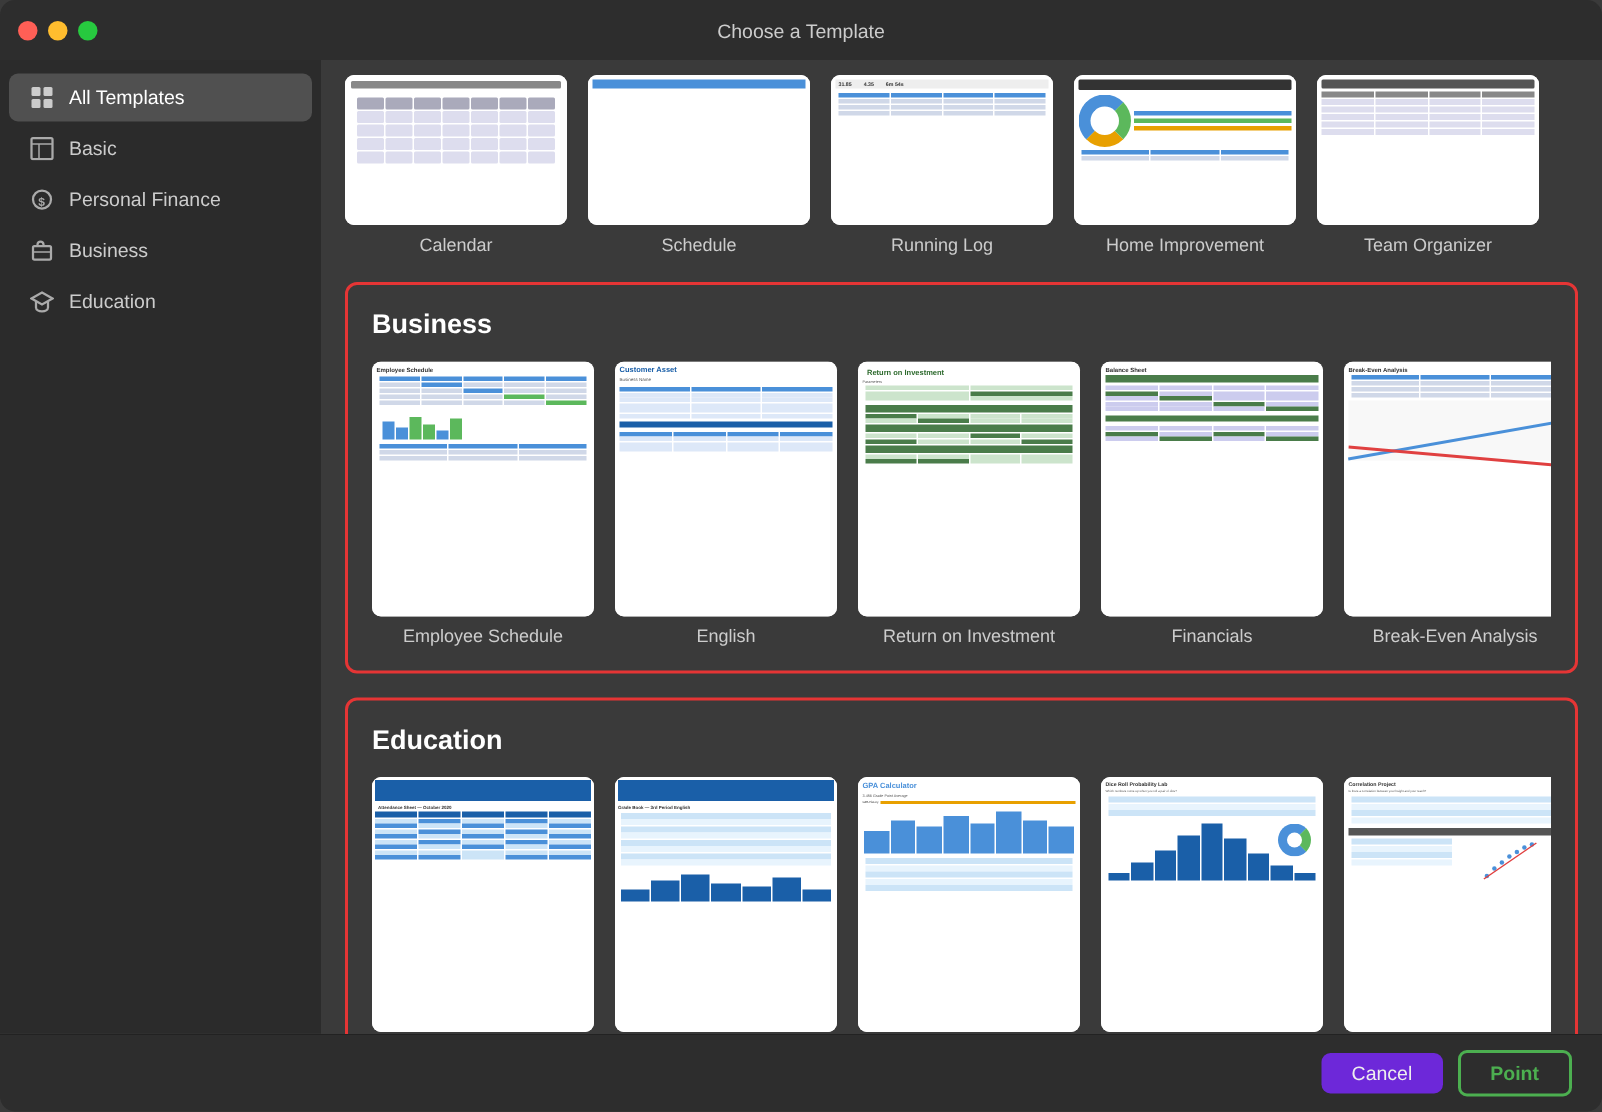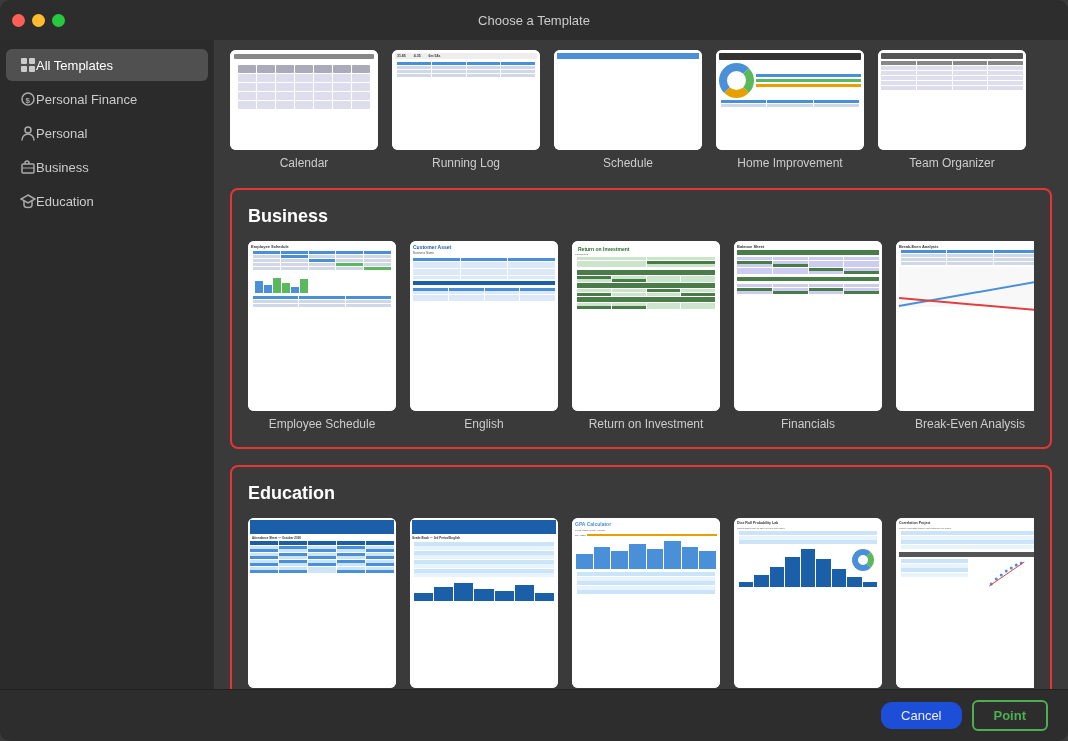--- a/index.html
+++ b/index.html
@@ -57,22 +57,22 @@
     .sidebar {
       width: 214px;
       background: #2b2b2b;
       padding: 8px 0;
       display: flex;
       flex-direction: column;
       flex-shrink: 0;
     }
     .sidebar-item {
       display: flex;
-      align-items: center;
-      gap: 0;
+      align-items: flex-start;
+      gap: 10px;
       padding: 8px 14px;
       cursor: pointer;
       border-radius: 6px;
       margin: 1px 6px;
       color: #ccc;
       font-size: 13px;
     }
     .sidebar-item.active {
       background: #505050;
       color: #fff;
@@ -290,23 +290,22 @@
     }
     .btn {
       padding: 6px 20px;
       border-radius: 6px;
       border: none;
       font-size: 13px;
       cursor: pointer;
       font-family: inherit;
     }
     .btn-cancel {
-      background: #1d4ed8;
+      background: #6d28d9;
       color: #eee;
-      border-radius: 11px;
     }
     .btn-create {
       background: transparent;
       color: #4caf50;
       border: 2px solid #4caf50;
       font-weight: 600;
     }
 
     
     .thumb-invoice {
@@ -496,34 +495,35 @@
           <rect x="9" y="1" width="6" height="6" rx="1" fill="#ccc"></rect>
           <rect x="1" y="9" width="6" height="6" rx="1" fill="#ccc"></rect>
           <rect x="9" y="9" width="6" height="6" rx="1" fill="#ccc"></rect>
         </svg>
       </span>
       <span>All Templates</span>
     </div>
     <div class="sidebar-item">
       <span class="sidebar-icon">
         <svg width="16" height="16" viewBox="0 0 16 16" fill="none">
+          <rect x="1" y="1" width="14" height="14" rx="1" stroke="#aaa" stroke-width="1.5"></rect>
+          <line x1="1" y1="5" x2="15" y2="5" stroke="#aaa" stroke-width="1"></line>
+          <line x1="6" y1="5" x2="6" y2="15" stroke="#aaa" stroke-width="1"></line>
+        </svg>
+      </span>
+      <span>Basic</span>
+    </div>
+    <div class="sidebar-item">
+      <span class="sidebar-icon">
+        <svg width="16" height="16" viewBox="0 0 16 16" fill="none">
           <circle cx="8" cy="8" r="6" stroke="#aaa" stroke-width="1.5"></circle>
           <text x="5.5" y="12" fill="#aaa" font-size="8" font-weight="bold">$</text>
         </svg>
       </span>
       <span>Personal Finance</span>
-    </div>
-    <div class="sidebar-item">
-      <span class="sidebar-icon">
-        <svg width="16" height="16" viewBox="0 0 16 16" fill="none">
-          <circle cx="8" cy="5" r="3" stroke="#aaa" stroke-width="1.5"></circle>
-          <path d="M2 15c0-3.314 2.686-6 6-6s6 2.686 6 6" stroke="#aaa" stroke-width="1.5" stroke-linecap="round"></path>
-        </svg>
-      </span>
-      <span>Personal</span>
     </div>
     <div class="sidebar-item">
       <span class="sidebar-icon">
         <svg width="16" height="16" viewBox="0 0 16 16" fill="none">
           <rect x="2" y="5" width="12" height="9" rx="1" stroke="#aaa" stroke-width="1.5"></rect>
           <path d="M5 5V4a2 2 0 014 0v1" stroke="#aaa" stroke-width="1.5"></path>
           <line x1="2" y1="9" x2="14" y2="9" stroke="#aaa" stroke-width="1"></line>
         </svg>
       </span>
       <span>Business</span>
@@ -587,61 +587,20 @@
               </div>
             </div>
           </div>
         </div>
         <span class="template-label">Calendar</span>
       </div>
 
       <div class="template-card">
         <div class="template-thumb">
           <div class="thumb-inner">
-            <div class="thumb-running">
-              <div class="thumb-running-header">
-                <span class="thumb-stat">31.85</span>
-                <span class="thumb-stat">4.35</span>
-                <span class="thumb-stat">6m 54s</span>
-              </div>
-              <div style="margin-top:3px;">
-                <div class="thumb-row">
-                    <div class="thumb-cell header-cell"></div>
-                    <div class="thumb-cell header-cell"></div>
-                    <div class="thumb-cell header-cell"></div>
-                    <div class="thumb-cell header-cell"></div>
-                  </div>
-                <div class="thumb-row">
-                    <div class="thumb-cell"></div>
-                    <div class="thumb-cell"></div>
-                    <div class="thumb-cell"></div>
-                    <div class="thumb-cell"></div>
-                  </div>
-                <div class="thumb-row">
-                    <div class="thumb-cell"></div>
-                    <div class="thumb-cell"></div>
-                    <div class="thumb-cell"></div>
-                    <div class="thumb-cell"></div>
-                  </div>
-                <div class="thumb-row">
-                    <div class="thumb-cell"></div>
-                    <div class="thumb-cell"></div>
-                    <div class="thumb-cell"></div>
-                    <div class="thumb-cell"></div>
-                  </div>
-              </div>
-            </div>
-          </div>
-        </div>
-        <span class="template-label">Running Log</span>
-      </div>
-
-      <div class="template-card">
-        <div class="template-thumb">
-          <div class="thumb-inner">
             <div style="padding:3px;">
               <div style="background:#4a90d9;height:6px;margin-bottom:2px;"></div>
               <div class="thumb-schedule">
                 <div class="thumb-sched-row">
                     <div class="thumb-sched-cell time"></div>
                     <div class="thumb-sched-cell"></div>
                     <div class="thumb-sched-cell"></div>
                     <div class="thumb-sched-cell"></div>
                   </div>
                 <div class="thumb-sched-row">
@@ -666,20 +625,61 @@
                     <div class="thumb-sched-cell time"></div>
                     <div class="thumb-sched-cell"></div>
                     <div class="thumb-sched-cell"></div>
                     <div class="thumb-sched-cell"></div>
                   </div>
               </div>
             </div>
           </div>
         </div>
         <span class="template-label">Schedule</span>
+      </div>
+
+      <div class="template-card">
+        <div class="template-thumb">
+          <div class="thumb-inner">
+            <div class="thumb-running">
+              <div class="thumb-running-header">
+                <span class="thumb-stat">31.85</span>
+                <span class="thumb-stat">4.35</span>
+                <span class="thumb-stat">6m 54s</span>
+              </div>
+              <div style="margin-top:3px;">
+                <div class="thumb-row">
+                    <div class="thumb-cell header-cell"></div>
+                    <div class="thumb-cell header-cell"></div>
+                    <div class="thumb-cell header-cell"></div>
+                    <div class="thumb-cell header-cell"></div>
+                  </div>
+                <div class="thumb-row">
+                    <div class="thumb-cell"></div>
+                    <div class="thumb-cell"></div>
+                    <div class="thumb-cell"></div>
+                    <div class="thumb-cell"></div>
+                  </div>
+                <div class="thumb-row">
+                    <div class="thumb-cell"></div>
+                    <div class="thumb-cell"></div>
+                    <div class="thumb-cell"></div>
+                    <div class="thumb-cell"></div>
+                  </div>
+                <div class="thumb-row">
+                    <div class="thumb-cell"></div>
+                    <div class="thumb-cell"></div>
+                    <div class="thumb-cell"></div>
+                    <div class="thumb-cell"></div>
+                  </div>
+              </div>
+            </div>
+          </div>
+        </div>
+        <span class="template-label">Running Log</span>
       </div>
 
       <div class="template-card">
         <div class="template-thumb">
           <div class="thumb-inner">
             <div class="thumb-home">
               <div style="background:#333;height:7px;margin-bottom:3px;border-radius:1px;"></div>
               <div style="display:flex;gap:2px;margin-bottom:2px;height:35px;align-items:center;justify-content:center;">
                 <div style="width:35px;height:35px;border-radius:50%;border:8px solid #4a90d9;border-right-color:#5cb85c;border-bottom-color:#e8a000;"></div>
                 <div style="flex:1;">

